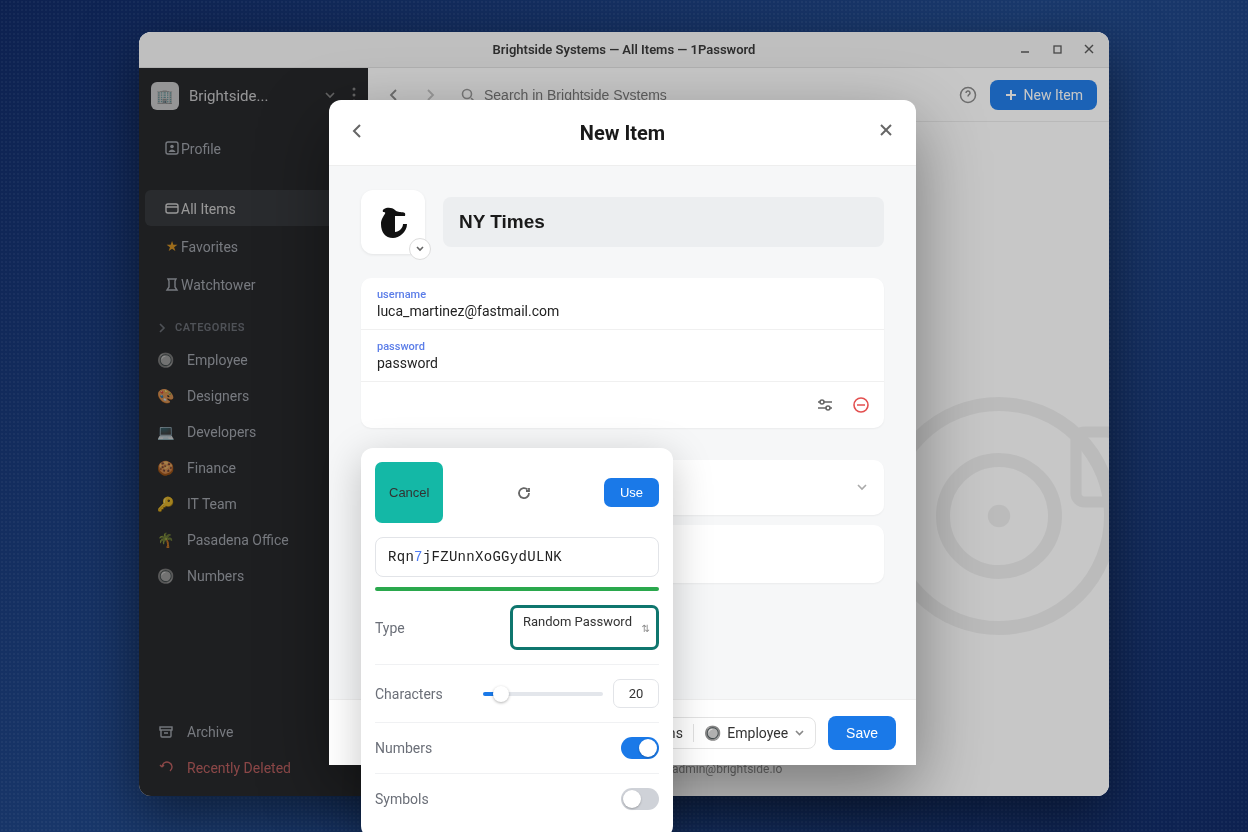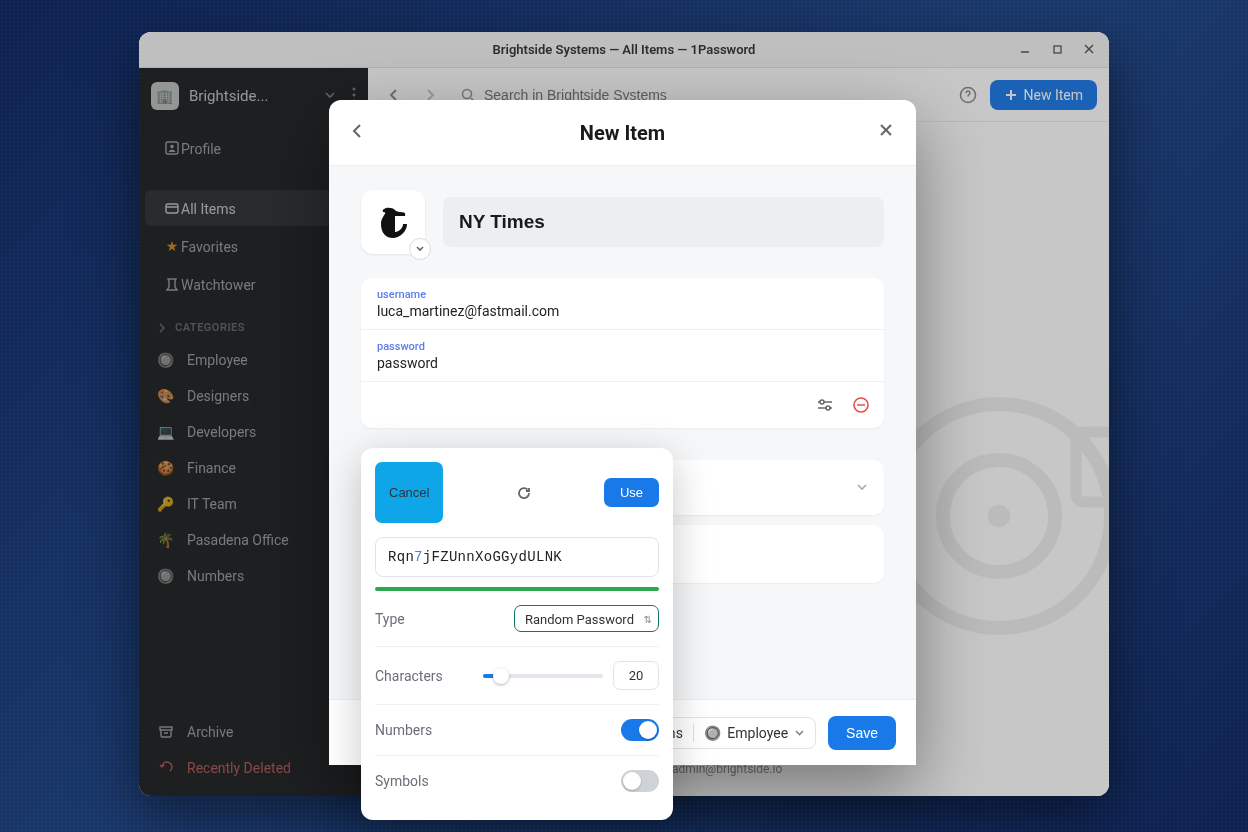--- a/index.html
+++ b/index.html
@@ -163,21 +163,21 @@
   }
 
   
   .popover {
     position:absolute; left:32px; top:348px; width:312px;
     background:#fff; border-radius:12px; box-shadow:0 10px 40px rgba(0,0,0,0.22);
     padding:14px; z-index:200;
   }
   .pop-header { display:flex; align-items:center; gap:10px; }
   .pop-cancel {
-    background:#0ea5e9; border:none; border-radius:7px; padding:23px 14px;
+    background:#14b8a6; border:none; border-radius:7px; padding:23px 14px;
     font-size:13px; color:#333; cursor:pointer;
   }
   .pop-refresh { flex:1; display:flex; justify-content:center; color:#666; cursor:pointer; }
   .pop-use {
     background:#1a79e8; color:#fff; border:none; border-radius:7px; padding:7px 16px;
     font-size:13px; cursor:pointer;
   }
   .gen-value {
     margin-top:14px; border:1px solid #e2e4e8; border-radius:8px; padding:11px 12px;
     font-size:14px; font-family:Liberation Mono, monospace; color:#222;
@@ -185,21 +185,21 @@
   }
   .gen-value .digit { color:#4c7bf3; }
   .strength-bar { height:4px; background:#2aa84d; border-radius:2px; margin-top:10px; }
   .pop-row {
     display:flex; align-items:center; justify-content:space-between;
     padding:14px 0; border-bottom:1px solid #f0f1f3;
   }
   .pop-row:last-child { border-bottom:none; }
   .pop-label { font-size:14px; color:#6b6f78; }
   .pop-select {
-    border:1px solid #0f766e; border-radius:7px; padding:6px 24px 4px 10px;
+    border:3px solid #0f766e; border-radius:7px; padding:6px 24px 18px 10px;
     font-size:13px; color:#333; background:#fff; position:relative; cursor:pointer;
   }
   .pop-select::after {
     content:"⇅"; position:absolute; right:6px; top:50%; transform:translateY(-50%);
     font-size:10px; color:#888;
   }
   .slider-wrap { display:flex; align-items:center; gap:10px; }
   .slider {
     width:120px; height:4px; background:#e3e6eb; border-radius:2px; position:relative;
   }

